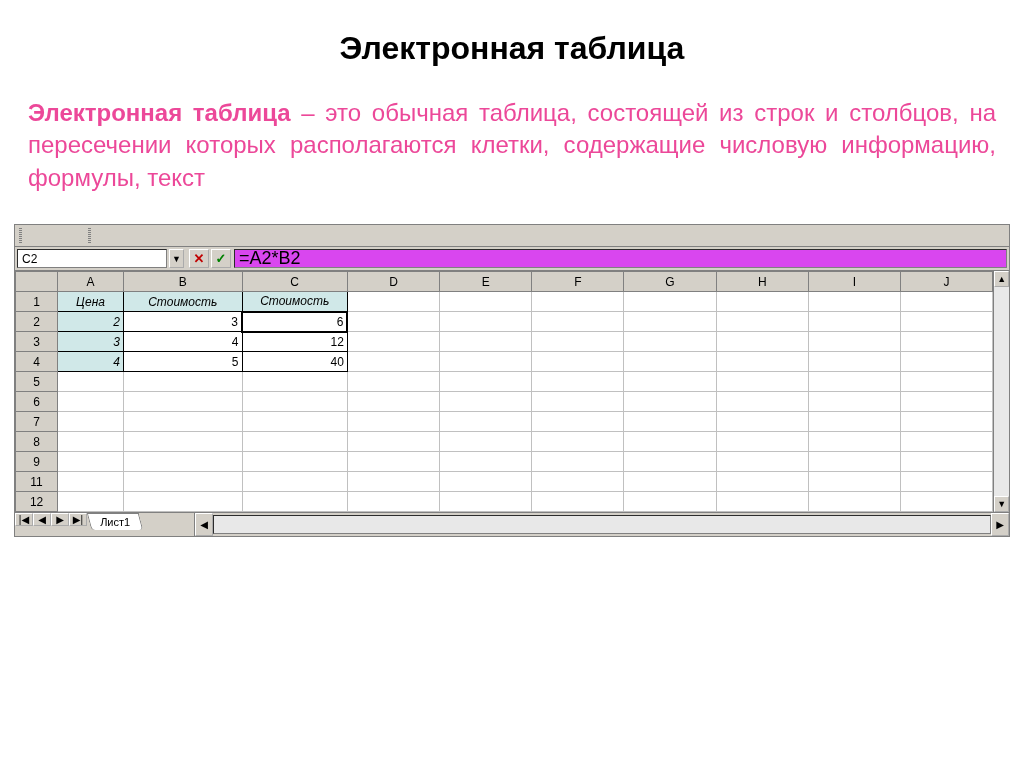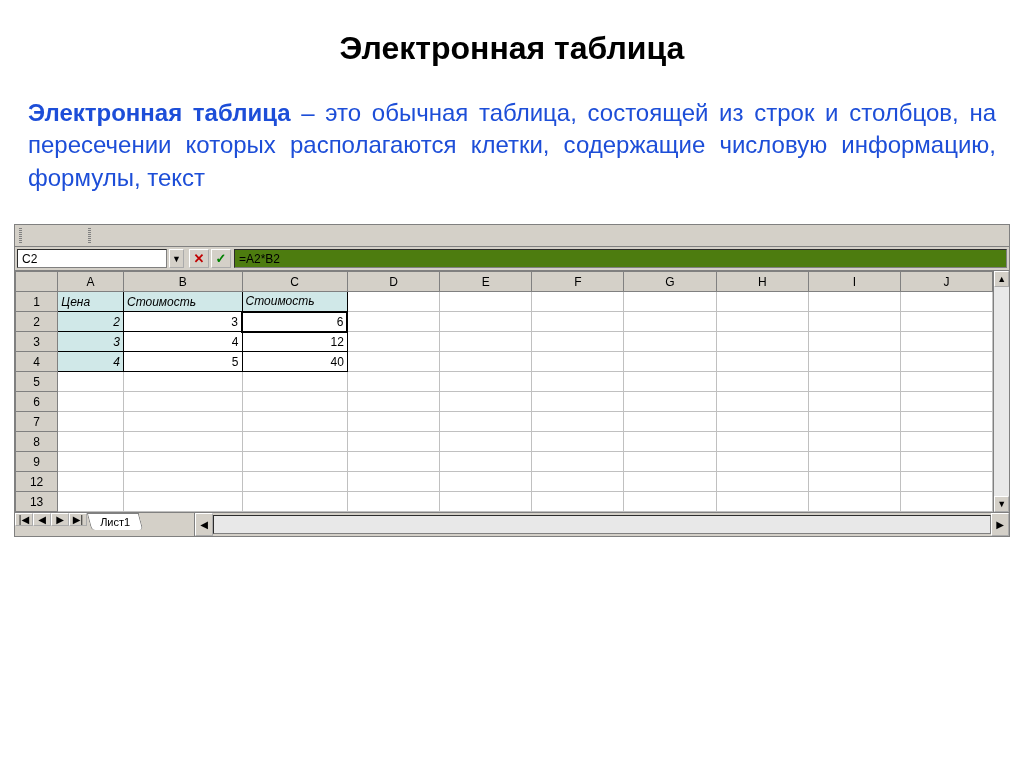--- a/index.html
+++ b/index.html
@@ -16,21 +16,21 @@
     font-size: 32px;
     font-weight: bold;
     margin: 30px 0 30px 0;
     color: #000;
   }
   .description {
     font-size: 24px;
     text-align: justify;
     margin: 0 28px 30px 28px;
     line-height: 1.35;
-    color: #1d4ed8;
+    color: #ec4899;
   }
   .desc-bold { font-weight: bold; }
   .spreadsheet-frame {
     border: 1px solid #808080;
     margin: 0 14px;
     background: #d4d0c8;
   }
   .toolbar-stub {
     height: 22px;
     background: #d4d0c8;
@@ -64,25 +64,25 @@
     background: #d4d0c8;
     margin: 2px 1px;
     display:flex;align-items:center;justify-content:center;
     font-size: 13px;
     font-weight: bold;
   }
   .fb-cancel { color: #c00000; }
   .fb-accept { color: #008000; }
   .formula-input {
     flex: 1;
-    background: #4d7c0f;
+    background: #d946ef;
     border: 1px inset #808080;
     margin: 2px;
     padding: 2px 4px;
-    font-size: 12px;
+    font-size: 18px;
     display:flex;align-items:center;
   }
   .grid-area {
     display: flex;
     background: #fff;
   }
   .grid-table {
     border-collapse: collapse;
     table-layout: fixed;
     width: 100%;
@@ -103,21 +103,21 @@
   .grid-table .rowhdr { width: 32px; }
   .grid-table .corner { width: 32px; }
   .colA { width: 50px; }
   .colB { width: 90px; }
   .colC { width: 80px; }
   .colOther { width: 70px; }
   .data-th {
     background: #d0e8e8;
     border: 1px solid #000 !important;
     font-style: italic;
-    text-align: left;
+    text-align: center;
     padding: 0 3px !important;
   }
   .data-td {
     background: #d0e8e8;
     border: 1px solid #000 !important;
     font-style: italic;
     text-align: right;
     padding: 0 3px !important;
   }
   .data-plain {
@@ -330,34 +330,34 @@
             <td></td>
             <td></td>
             <td></td>
             <td></td>
             <td></td>
             <td></td>
             <td></td>
             <td></td>
           </tr>
       <tr>
+            <th class="rowhdr">11</th>
+            <td></td>
+            <td></td>
+            <td></td>
+            <td></td>
+            <td></td>
+            <td></td>
+            <td></td>
+            <td></td>
+            <td></td>
+            <td></td>
+          </tr>
+      <tr>
             <th class="rowhdr">12</th>
-            <td></td>
-            <td></td>
-            <td></td>
-            <td></td>
-            <td></td>
-            <td></td>
-            <td></td>
-            <td></td>
-            <td></td>
-            <td></td>
-          </tr>
-      <tr>
-            <th class="rowhdr">13</th>
             <td></td>
             <td></td>
             <td></td>
             <td></td>
             <td></td>
             <td></td>
             <td></td>
             <td></td>
             <td></td>
             <td></td>

